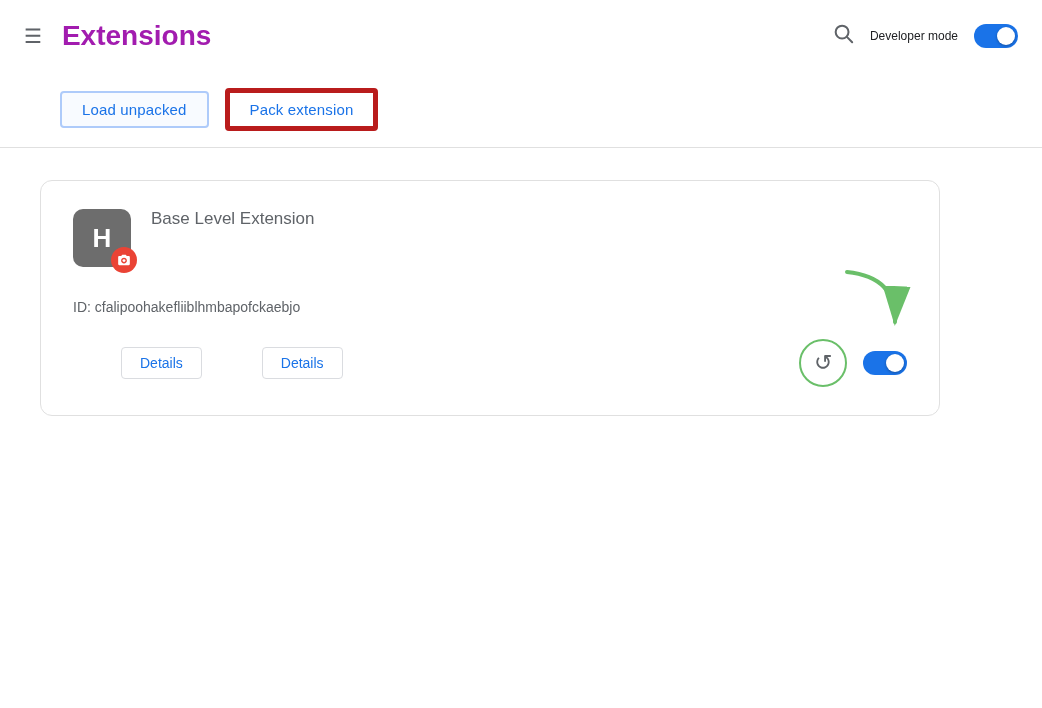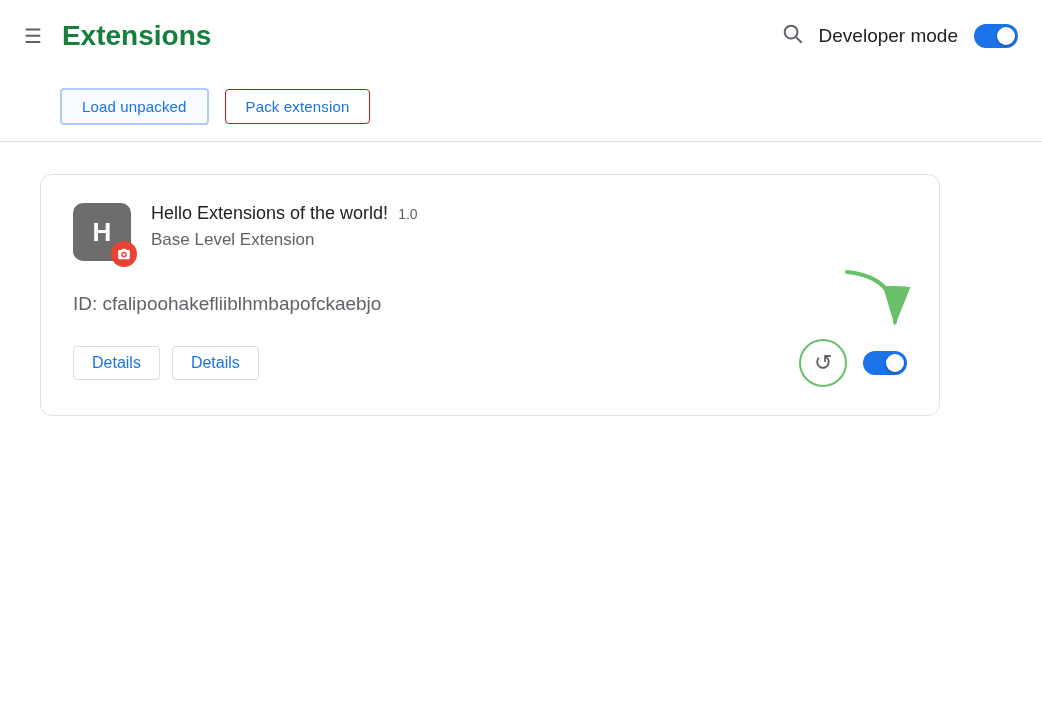--- a/index.html
+++ b/index.html
@@ -26,34 +26,34 @@
       gap: 20px;
     }
     .hamburger-icon {
       font-size: 20px;
       color: #5f6368;
       cursor: pointer;
     }
     .header-title {
       font-size: 28px;
       font-weight: 600;
-      color: #15803d;
+      color: #a21caf;
     }
     .header-right {
       display: flex;
       align-items: center;
       gap: 16px;
     }
     .search-icon {
       font-size: 22px;
       color: #5f6368;
       cursor: pointer;
     }
     .developer-mode-label {
-      font-size: 19px;
+      font-size: 12px;
       color: #202124;
       font-weight: 400;
     }
     
     .toggle-switch {
       position: relative;
       width: 44px;
       height: 24px;
       cursor: pointer;
     }
@@ -78,21 +78,21 @@
     .toolbar {
       display: flex;
       align-items: center;
       padding: 16px 24px;
       gap: 16px;
       border-bottom: 1px solid #e0e0e0;
     }
     .toolbar-btn {
       padding: 8px 20px;
       border-radius: 4px;
-      border: 1px solid #b91c1c;
+      border: 5px solid #b91c1c;
       background: #fff;
       color: #1a73e8;
       font-size: 15px;
       font-weight: 500;
       cursor: pointer;
       letter-spacing: 0.01em;
     }
     .toolbar-btn.active {
       border: 2px solid #aecbfa;
       background: #f8fbff;
@@ -171,43 +171,44 @@
     .extension-version {
       font-size: 14px;
       color: #5f6368;
     }
     .extension-desc {
       font-size: 17px;
       color: #5f6368;
     }
 
     .card-id-row {
-      font-size: 19px;
+      font-size: 14px;
       color: #5f6368;
       margin-bottom: 24px;
     }
 
     .card-bottom {
       display: flex;
       align-items: center;
       justify-content: space-between;
     }
     .card-bottom-left {
       display: flex;
       gap: 12px;
     }
     .card-action-btn {
       padding: 7px 18px;
       border-radius: 4px;
       border: 1px solid #dadce0;
       background: #fff;
       color: #1a73e8;
-      font-size: 16px;
+      font-size: 14px;
       font-weight: 500;
       cursor: pointer;
+      margin-left: 48px;
     }
     .card-bottom-right {
       display: flex;
       align-items: center;
       gap: 16px;
       position: relative;
     }
 
     
     .reload-btn-wrapper {
@@ -301,24 +302,20 @@
         </div>
         <div class="extension-icon-badge">
           <svg class="camera-icon-svg" viewBox="0 0 24 24" fill="white">
             <path d="M9 3L7.17 5H4c-1.1 0-2 .9-2 2v12c0 1.1.9 2 2 2h16c1.1 0 2-.9 2-2V7c0-1.1-.9-2-2-2h-3.17L15 3H9zm3 15c-2.76 0-5-2.24-5-5s2.24-5 5-5 5 2.24 5 5-2.24 5-5 5z"></path>
             <circle cx="12" cy="13" r="2.5"></circle>
           </svg>
         </div>
       </div>
 
       <div class="extension-info">
-        <div class="extension-name-row">
-          <span class="extension-name">Hello Extensions of the world!</span>
-          <span class="extension-version">1.0</span>
-        </div>
         <div class="extension-desc">Base Level Extension</div>
       </div>
     </div>
 
     <div class="card-id-row">ID: cfalipoohakefliiblhmbapofckaebjo</div>
 
     <div class="card-bottom">
       <div class="card-bottom-left">
         <button class="card-action-btn">Details</button>
         <button class="card-action-btn">Details</button>

